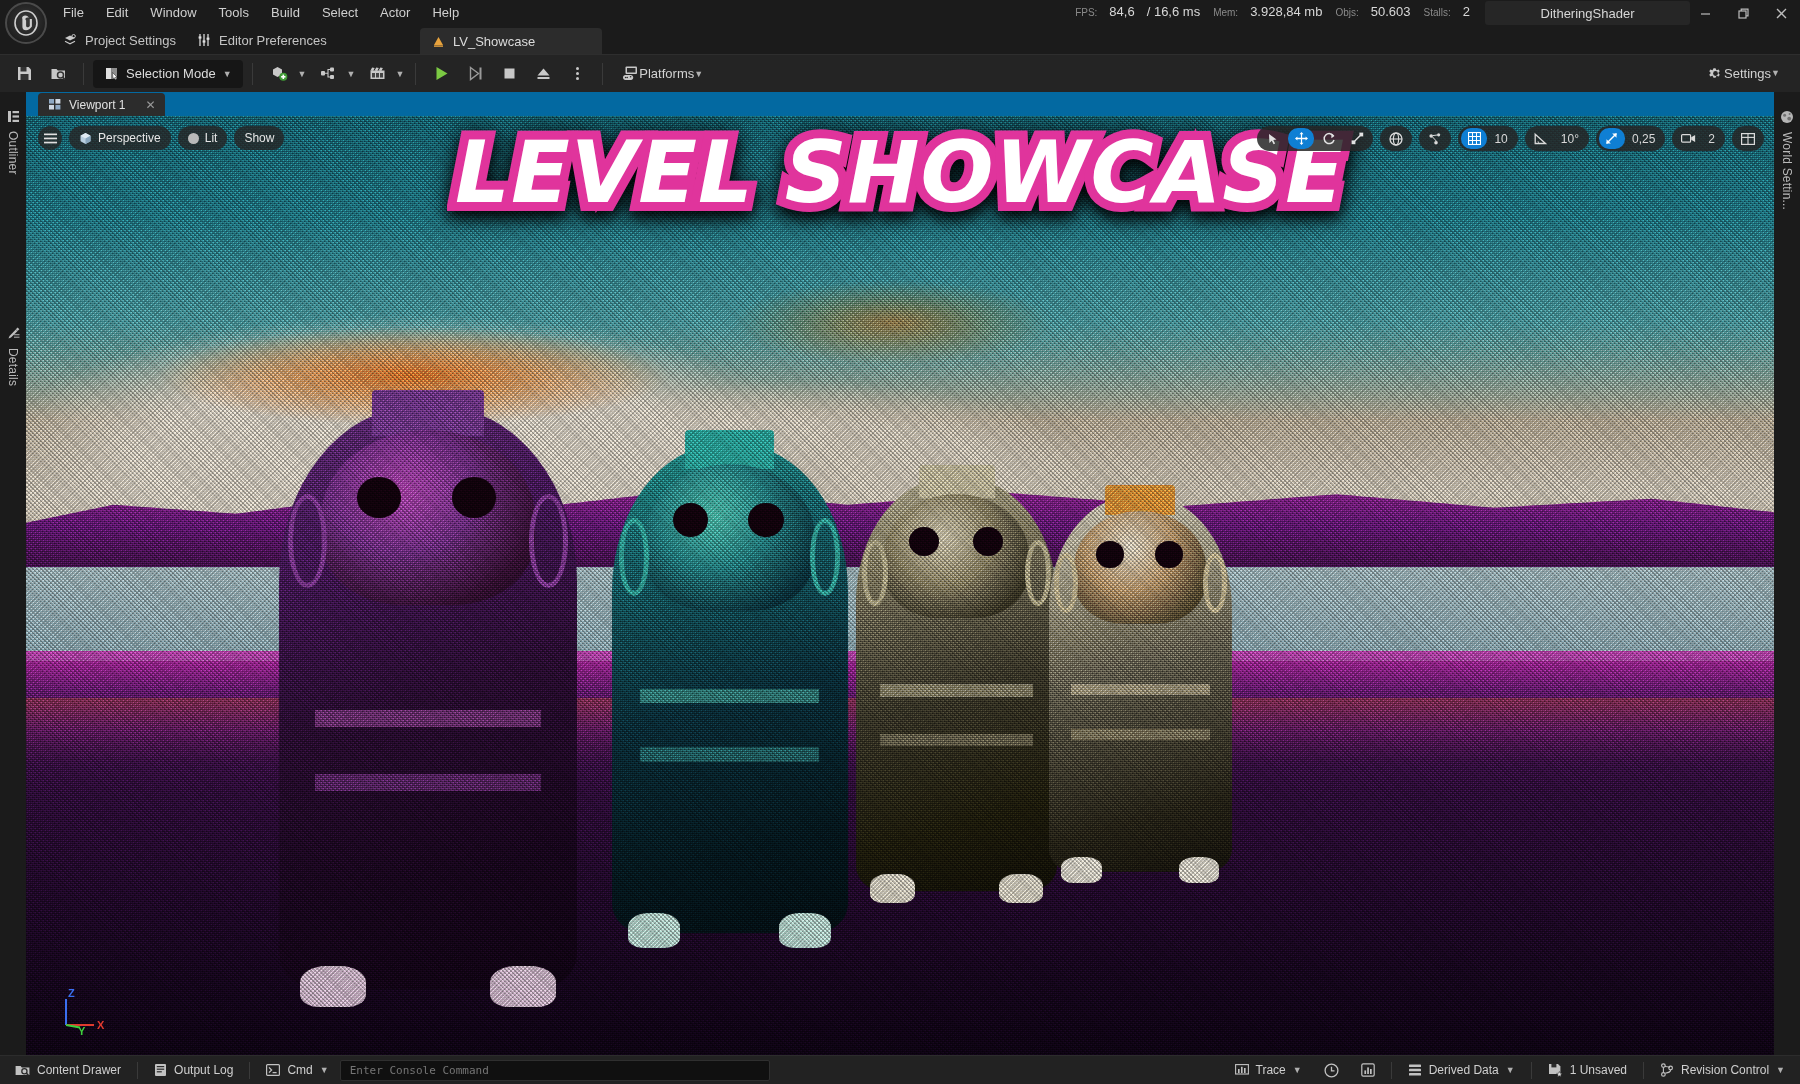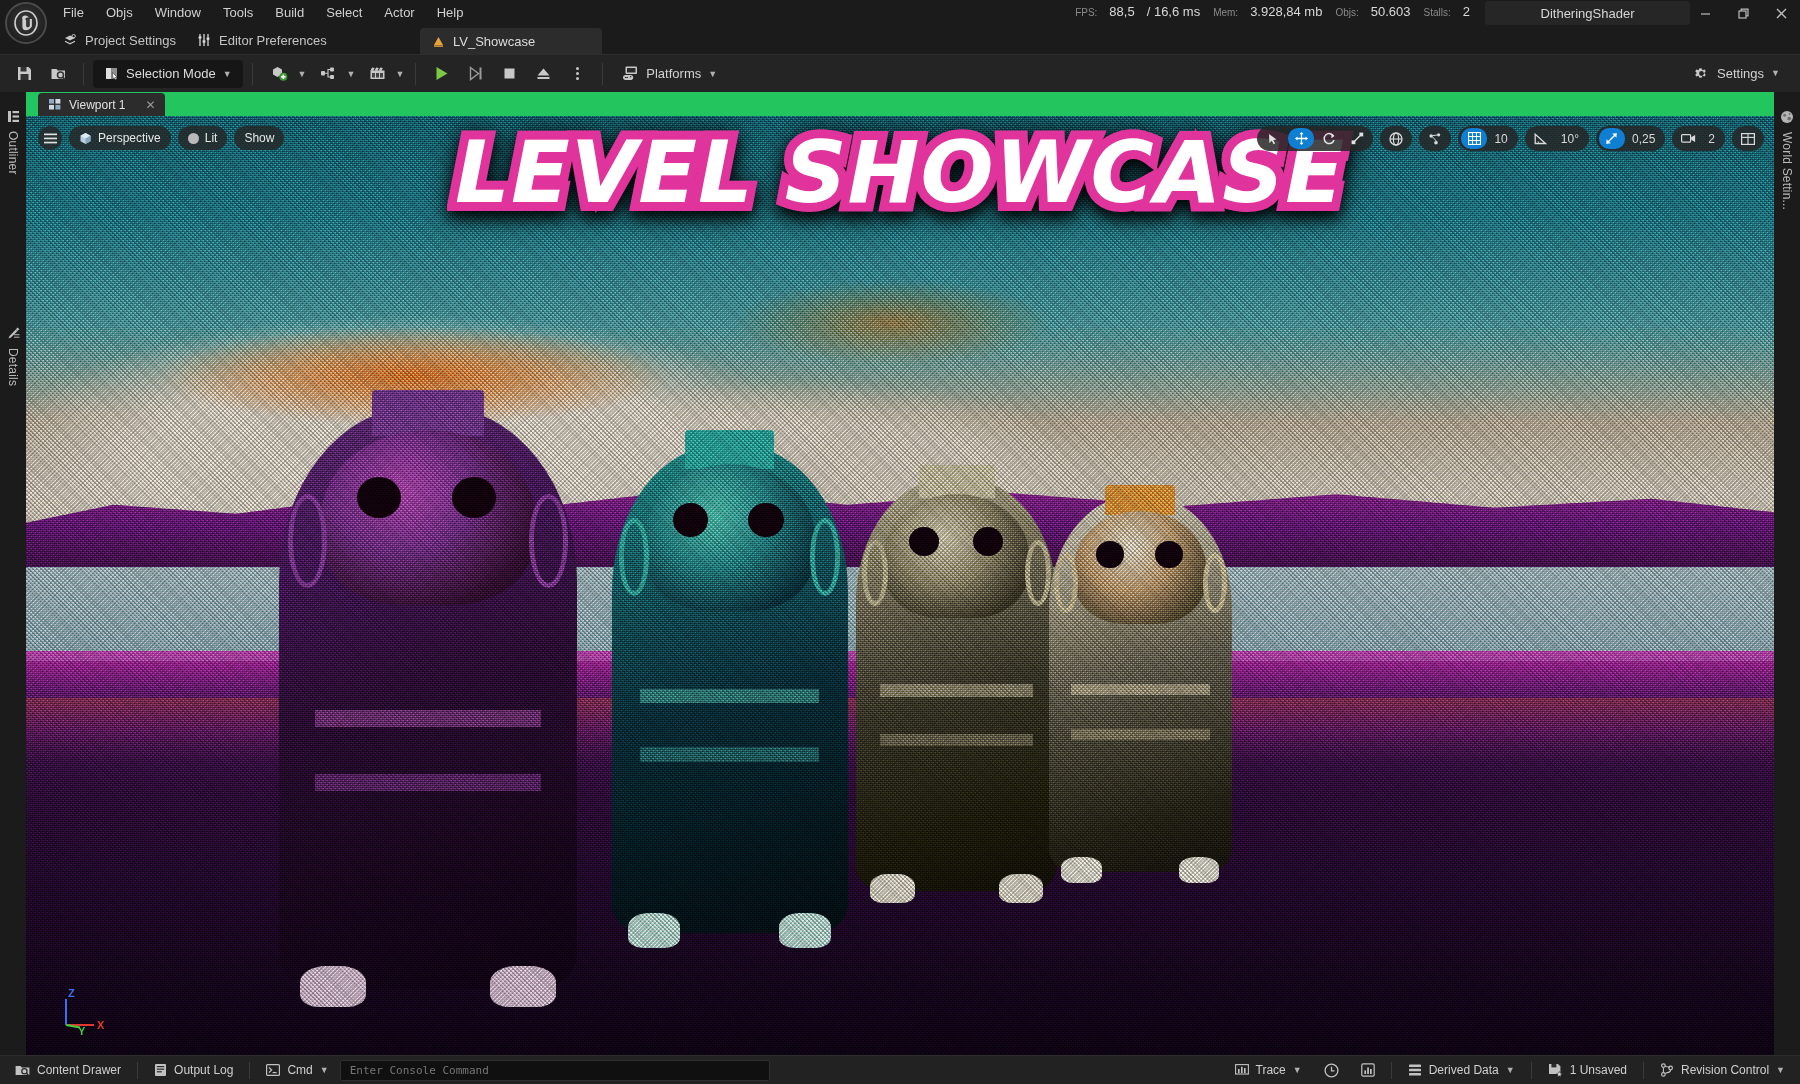--- a/index.html
+++ b/index.html
@@ -73,21 +73,21 @@
     color: #c8c8c8; border-radius: 3px; cursor: default; font-size: 15px;
   }
   .tb-sep { width: 1px; height: 22px; background: #3a3a3a; margin: 0 7px; }
   .tb-combo {
     height: 28px; display: flex; align-items: center; gap: 7px; padding: 0 11px;
     background: #161616; border-radius: 4px; color: #dcdcdc; font-size: 13px; cursor: default;
   }
   .tb-split { display: flex; align-items: center; gap: 2px; border-radius: 3px; padding: 0 2px; cursor: default; }
   .caret { font-size: 9px; color: #b0b0b0; }
   .play-btn { color: #7bc943; font-size: 17px; }
-  .tb-plain { height: 28px; display: flex; align-items: center; gap: 7px; padding: 0 10px; color: #d2d2d2; font-size: 13px; border-radius: 3px; cursor: default; text-align: right; }
+  .tb-plain { height: 28px; display: flex; align-items: center; padding: 0 10px; color: #d2d2d2; font-size: 13px; border-radius: 3px; cursor: default; text-align: right; }
   .tb-right { position: absolute; right: 10px; top: 4px; }
 
   
   .body { flex: 1 1 auto; display: flex; position: relative; background: #1b1b1b; min-height: 0; }
 
   .side {
     width: 26px; background: #1b1b1b; flex: 0 0 26px;
     display: flex; flex-direction: column; align-items: center; padding-top: 8px; gap: 6px;
   }
   .side-tab {
@@ -95,21 +95,21 @@
     padding: 10px 2px; cursor: default; border-radius: 3px;
   }
   .side-lbl {
     writing-mode: vertical-rl; color: #b9b9b9; font-size: 12px; letter-spacing: .2px;
   }
   .side-ico { color: #c0c0c0; font-size: 13px; }
   .side-gap { height: 120px; }
 
   .center { flex: 1 1 auto; display: flex; flex-direction: column; min-width: 0; }
 
-  .vp-tabbar { height: 24px; background: #22c55e; display: flex; align-items: flex-end; flex: 0 0 24px; }
+  .vp-tabbar { height: 24px; background: #0369a1; display: flex; align-items: flex-end; flex: 0 0 24px; }
   .vp-tab {
     height: 23px; background: #2c2c2c; border-radius: 4px 4px 0 0;
     display: flex; align-items: center; gap: 8px; padding: 0 9px 0 11px;
     color: #e0e0e0; font-size: 12px; margin-left: 12px;
   }
   .vp-tab-ico { color: #9fb8cf; font-size: 10px; }
   .vp-tab-x { color: #9a9a9a; font-size: 12px; margin-left: 12px; cursor: default; }
 
   .viewport { position: relative; flex: 1 1 auto; overflow: hidden; background: #111; min-height: 0; }
 
@@ -272,33 +272,33 @@
 
   <div class="titlebar">
     <div class="ue-logo">
       <svg width="26" height="26" viewBox="0 0 26 26">
           <ellipse cx="13" cy="13" rx="11" ry="12" fill="none" stroke="#cfcfcf" stroke-width="1.6"></ellipse>
           <path d="M9 8.5c0-1.8 1.4-3 3.2-3 2 0 3.3 1.2 3.6 2.2-1-.5-2.5-.4-3.1.6-.5.8-.2 1.7.4 2.1v5.3c0 .9.6 1.5 1.5 1.5.8 0 1.6-.5 2.2-1.3V9.1h2.1v7.4c-1.6 2.3-3.6 3.7-5.9 3.7-2.2 0-3.6-1.3-3.6-3.3V8.5z" fill="#cfcfcf"></path>
         </svg>
     </div>
     <div class="menu-items">
       <div class="menu-item">File</div>
-      <div class="menu-item">Objs</div>
+      <div class="menu-item">Edit</div>
       <div class="menu-item">Window</div>
       <div class="menu-item">Tools</div>
       <div class="menu-item">Build</div>
       <div class="menu-item">Select</div>
       <div class="menu-item">Actor</div>
       <div class="menu-item">Help</div>
     </div>
 
     <div class="stats">
       <div class="stat">
         <span class="stat-k">FPS:</span>
-        <span class="stat-v">88,5</span>
+        <span class="stat-v">84,6</span>
         <span class="stat-v">/ 16,6 ms</span>
       </div>
       <div class="stat">
         <span class="stat-k">Mem:</span>
         <span class="stat-v">3.928,84 mb</span>
       </div>
       <div class="stat">
         <span class="stat-k">Objs:</span>
         <span class="stat-v">50.603</span>
       </div>

